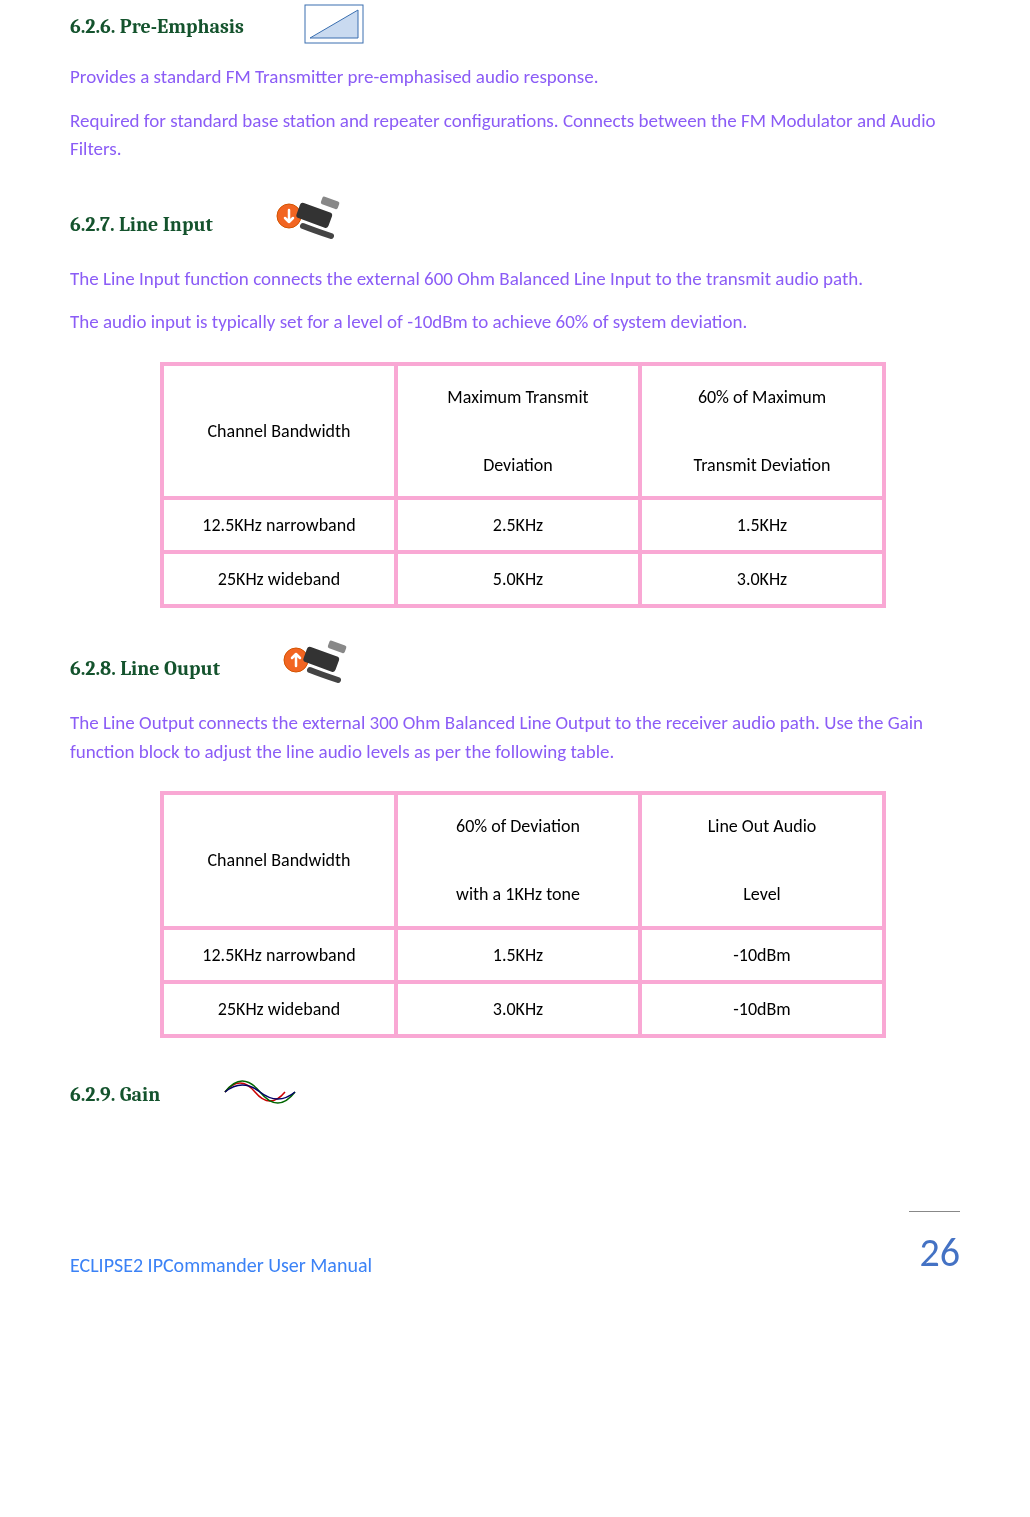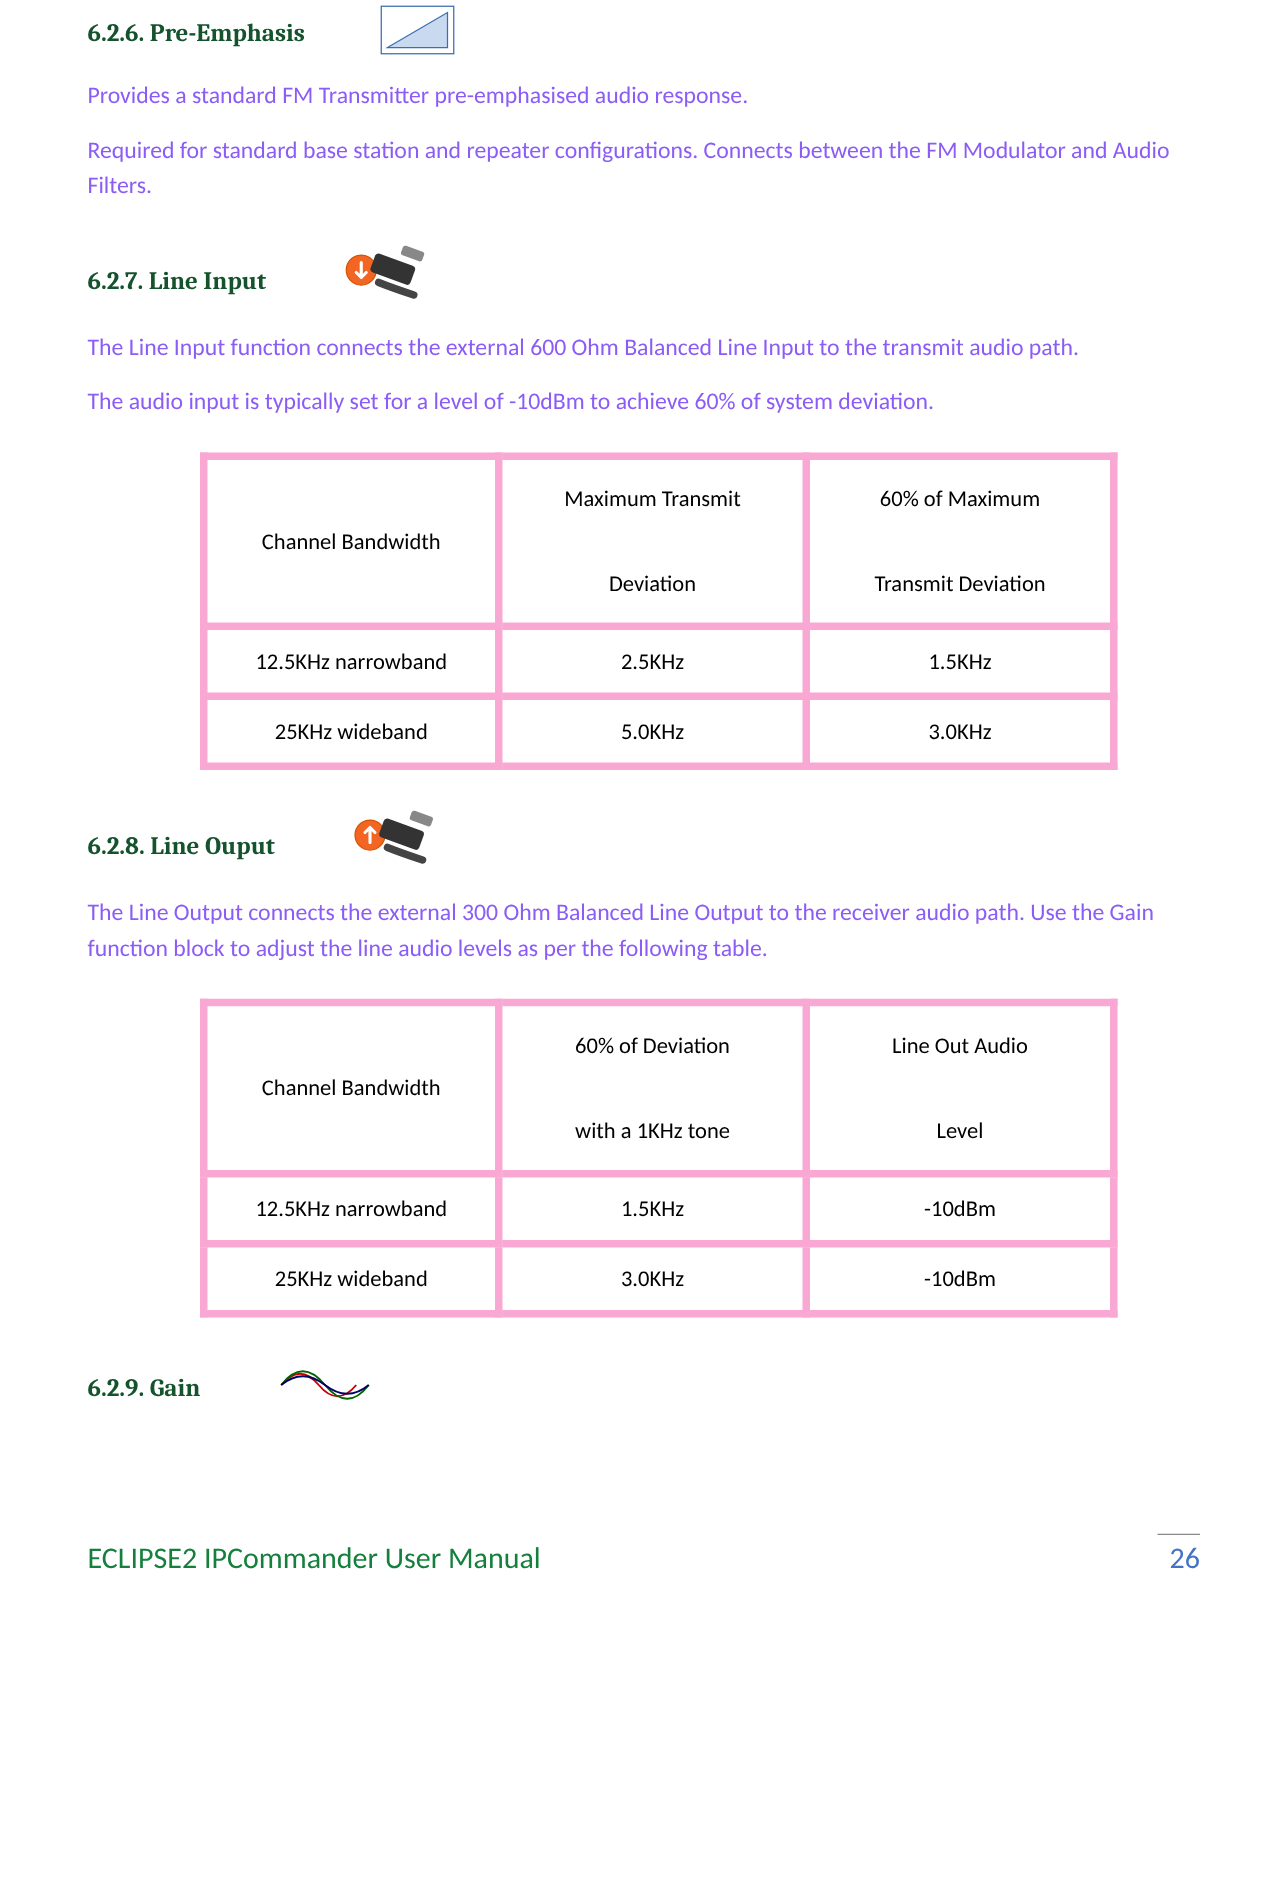--- a/index.html
+++ b/index.html
@@ -40,49 +40,49 @@
       align-items: center;
       justify-content: center;
       vertical-align: middle;
     }
     table {
       border-collapse: collapse;
       margin: 25px 0 30px 90px;
       font-size: 18px;
     }
     td, th {
-      border: 6px solid #f9a8d4;
+      border: 4px solid #f9a8d4;
       padding: 14px 20px;
       text-align: center;
       vertical-align: middle;
     }
     th {
       font-weight: normal;
       line-height: 1.9;
     }
     .col1 { width: 190px; }
     .col2 { width: 200px; }
     .col3 { width: 200px; }
     .footer {
       display: flex;
       justify-content: space-between;
       align-items: flex-end;
       border-top: 0;
       padding: 10px 70px 20px 70px;
       margin-top: 40px;
     }
     .footer-left {
-      font-size: 24px;
-      color: #15803d;
+      font-size: 20px;
+      color: #3b82f6;
     }
     .footer-right {
       color: #4472C4;
-      font-size: 24px;
+      font-size: 40px;
       border-top: 1px solid #888;
-      padding-top: 4px;
+      padding-top: 16px;
       padding-left: 10px;
     }
     .first-heading {
       margin-top: 10px;
     }
     .triangle-icon svg { display: block; }
     .connector-icon svg { display: block; }
     .wave-icon svg { display: block; }
   </style>
 </head>

